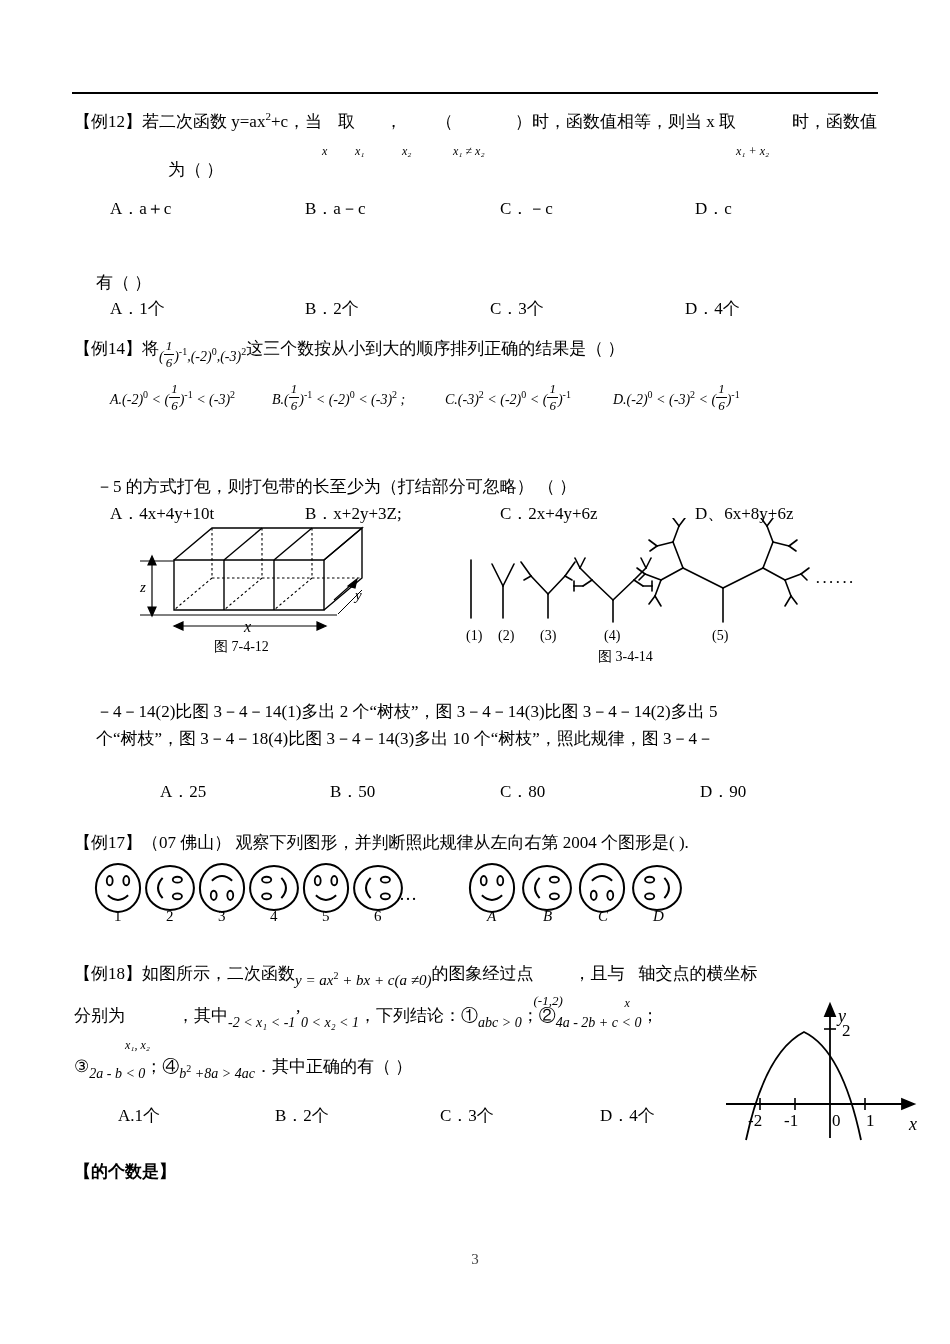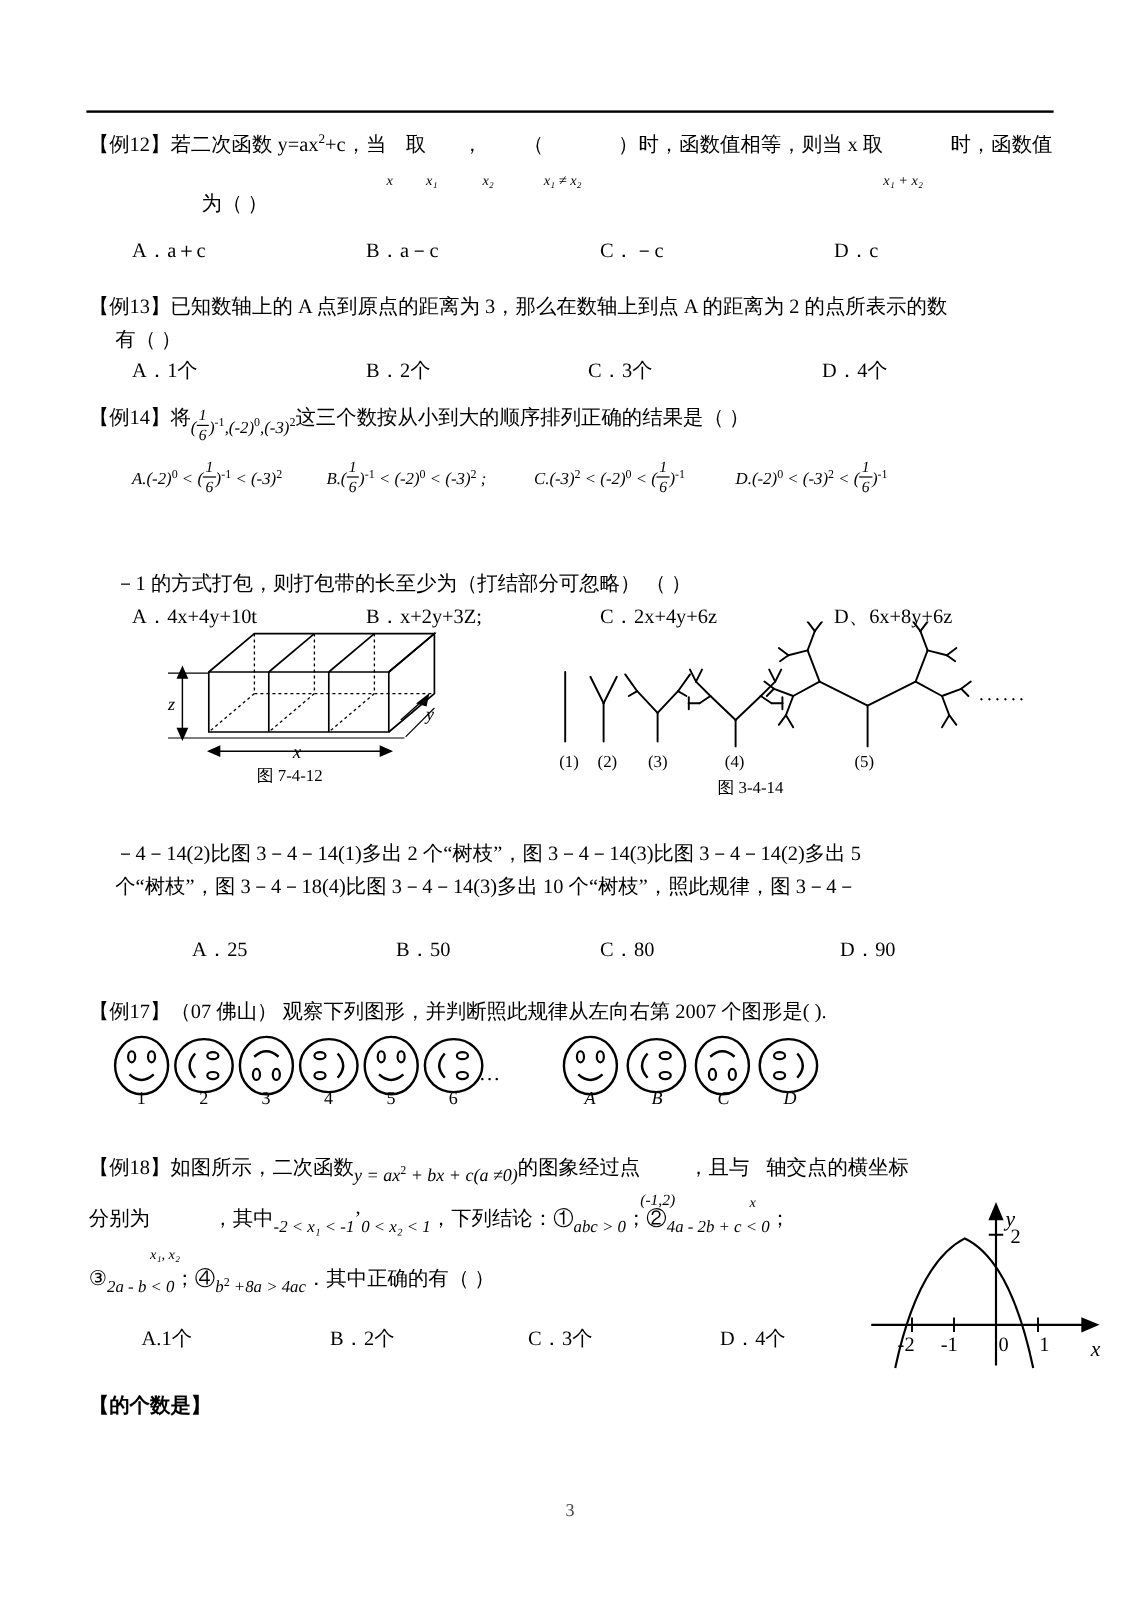--- a/index.html
+++ b/index.html
@@ -72,23 +72,20 @@
   </div>
   <div class="blk" style="left:168px;top:157px;">为（    ）</div>
 
   <div class="opts" style="left:0;top:197px;width:950px;">
     <span style="left:110px;">A．a＋c</span>
     <span style="left:305px;text-align:right;">B．a－c</span>
     <span style="left:500px;">C．－c</span>
     <span style="left:695px;">D．c</span>
   </div>
 
-  <div class="blk" style="left:74px;top:243px;">
-    <span>【例13】</span><span>已知数轴上的 A 点到原点的距离为 3，那么在数轴上到点 A 的距离为 2 的点所表示的数</span>
-  </div>
   <div class="blk" style="left:96px;top:270px;">有（  ）</div>
 
   <div class="opts" style="left:0;top:297px;width:950px;">
     <span style="left:110px;">A．1个</span>
     <span style="left:305px;">B．2个</span>
     <span style="left:490px;">C．3个</span>
     <span style="left:685px;">D．4个</span>
   </div>
 
   <div class="blk" style="left:74px;top:332px;">
@@ -101,21 +98,21 @@
   <div class="mathline" style="left:272px;top:382px;font-size:14px;">
     B.(<span class="frac"><span class="n">1</span><span class="bar"></span><span class="d">6</span></span>)<span class="up">-1</span> &lt; (-2)<span class="up">0</span> &lt; (-3)<span class="up">2</span> ;
   </div>
   <div class="mathline" style="left:445px;top:382px;font-size:14px;">
     C.(-3)<span class="up">2</span> &lt; (-2)<span class="up">0</span> &lt; (<span class="frac"><span class="n">1</span><span class="bar"></span><span class="d">6</span></span>)<span class="up">-1</span>
   </div>
   <div class="mathline" style="left:613px;top:382px;font-size:14px;">
     D.(-2)<span class="up">0</span> &lt; (-3)<span class="up">2</span> &lt; (<span class="frac"><span class="n">1</span><span class="bar"></span><span class="d">6</span></span>)<span class="up">-1</span>
   </div>
 
-  <div class="blk" style="left:96px;top:474px;">－1 的方式打包，则打包带的长至少为（打结部分可忽略）    （    ）</div>
+  <div class="blk" style="left:96px;top:474px;">－5 的方式打包，则打包带的长至少为（打结部分可忽略）    （    ）</div>
 
   <div class="opts" style="left:0;top:502px;width:950px;">
     <span style="left:110px;">A．4x+4y+10t</span>
     <span style="left:305px;">B．x+2y+3Z;</span>
     <span style="left:500px;">C．2x+4y+6z</span>
     <span style="left:695px;">D、6x+8y+6z</span>
   </div>
 
   <div class="fig" style="left:112px;top:518px;">
     <svg width="262" height="120" viewBox="0 0 262 120">
@@ -261,21 +258,21 @@
   <div class="blk" style="left:96px;top:726px;">个“树枝”，图 3－4－18(4)比图  3－4－14(3)多出  10  个“树枝”，照此规律，图 3－4－</div>
 
   <div class="opts" style="left:0;top:780px;width:950px;">
     <span style="left:160px;">A．25</span>
     <span style="left:330px;">B．50</span>
     <span style="left:500px;">C．80</span>
     <span style="left:700px;">D．90</span>
   </div>
 
   <div class="blk" style="left:74px;top:830px;">
-    <span>【例17】</span><span>（07 佛山） 观察下列图形，并判断照此规律从左向右第 2007 个图形是(      ).</span>
+    <span>【例17】</span><span>（07 佛山） 观察下列图形，并判断照此规律从左向右第 2004 个图形是(      ).</span>
   </div>
 
   <div class="fig" style="left:92px;top:862px;">
     <svg width="320" height="52" viewBox="0 0 320 52">
       <defs>
         <g id="face">
           <ellipse cx="0" cy="0" rx="24" ry="26" fill="none" stroke="#000" stroke-width="2.2"></ellipse>
           <ellipse cx="-9" cy="-8" rx="3.2" ry="5" fill="none" stroke="#000" stroke-width="2"></ellipse>
           <ellipse cx="9" cy="-8" rx="3.2" ry="5" fill="none" stroke="#000" stroke-width="2"></ellipse>
           <path d="M-11 8 Q0 18 11 8" fill="none" stroke="#000" stroke-width="2.2"></path>

